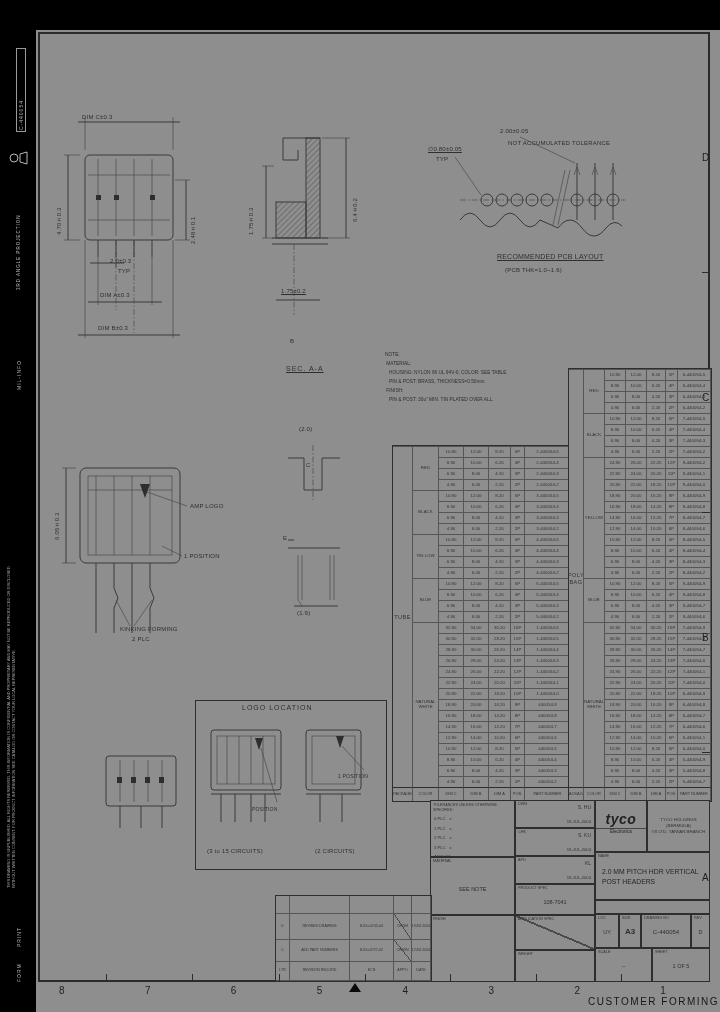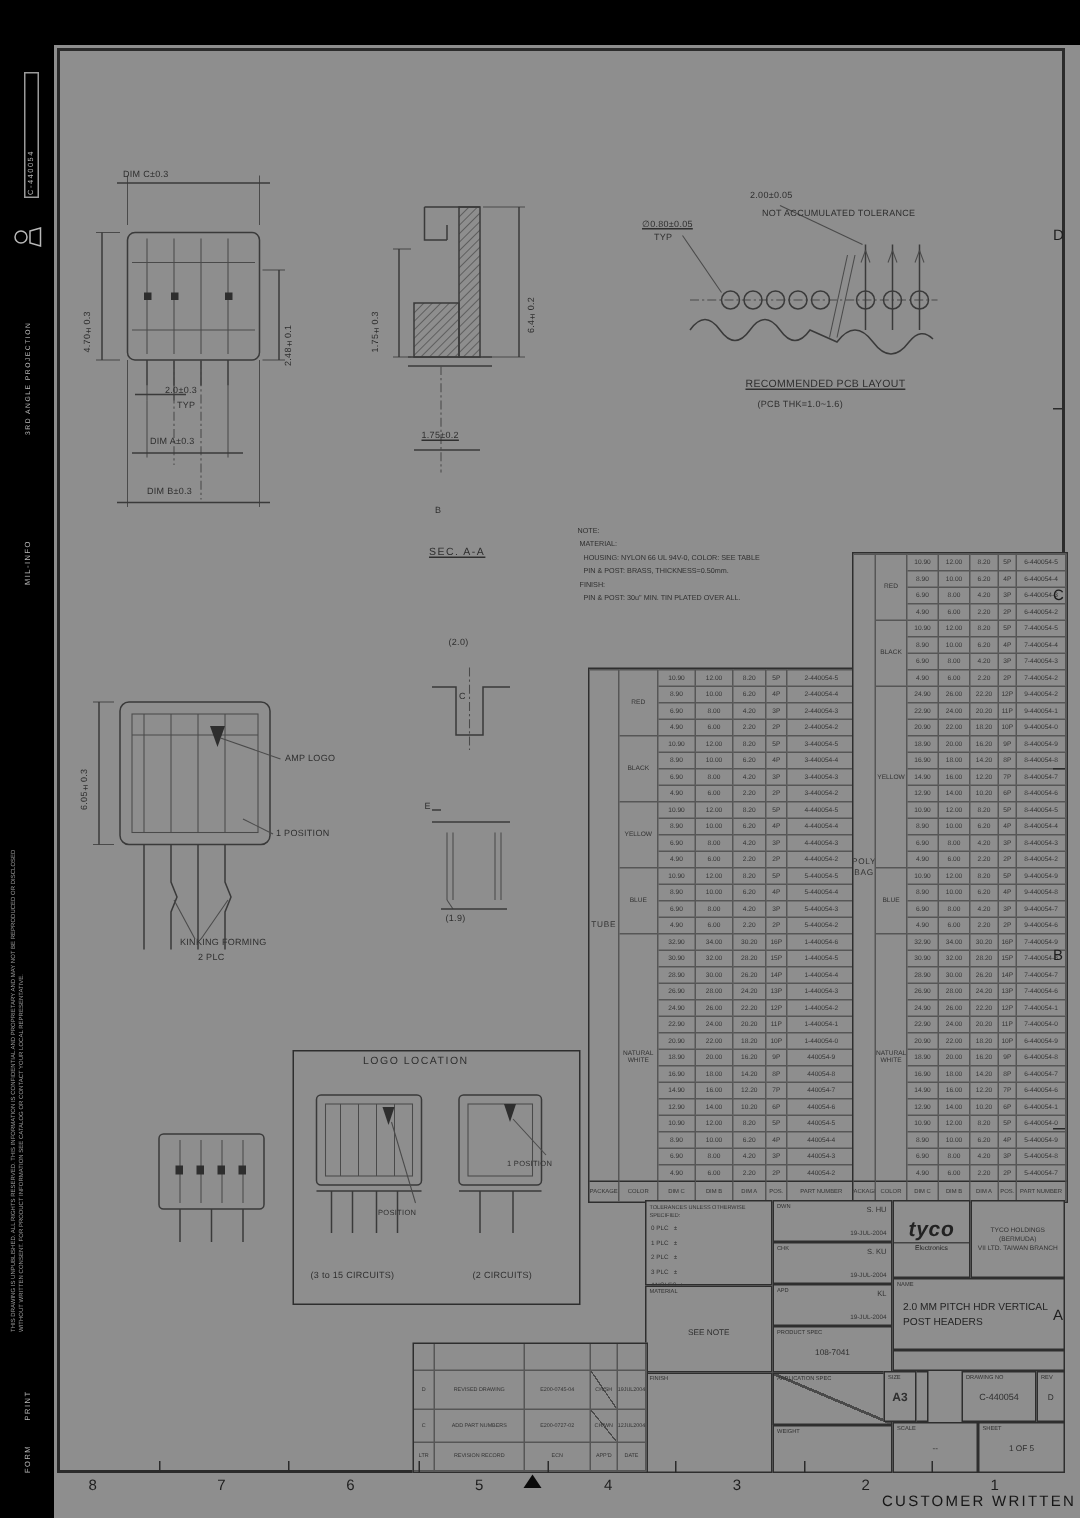--- a/index.html
+++ b/index.html
@@ -61,21 +61,21 @@
   <div class="mtext vtext" style="left:16px;top:170px;height:120px;font-size:4.5px;">3RD ANGLE PROJECTION</div>
   <div class="mtext vtext" style="left:16px;top:330px;height:60px;">MIL-INFO</div>
   <div style="position:absolute;left:6px;top:888px;width:336px;transform:rotate(-90deg);transform-origin:0 0;
               font-size:4px;line-height:5px;color:#9d9d9d;">THIS DRAWING IS UNPUBLISHED. ALL RIGHTS RESERVED. THIS INFORMATION IS CONFIDENTIAL AND PROPRIETARY AND MAY NOT BE REPRODUCED OR DISCLOSED WITHOUT WRITTEN CONSENT. FOR PRODUCT INFORMATION SEE CATALOG OR CONTACT YOUR LOCAL REPRESENTATIVE.</div>
   <div class="mtext vtext" style="left:16px;top:905px;height:42px;">PRINT</div>
   <div class="mtext vtext" style="left:16px;top:952px;height:30px;">FORM</div>
 
   <div id="zones-bottom"></div>
   <div id="zones-right"></div>
   <div class="tri" style="left:349px;top:983px;"></div>
-  <div class="lbl" style="left:588px;top:996px;font-size:10px;letter-spacing:1.5px;color:#161616;">CUSTOMER WRITTEN</div>
+  <div class="lbl" style="left:588px;top:996px;font-size:10px;letter-spacing:1.5px;color:#161616;">CUSTOMER FORMING</div>
 
   <svg width="150" height="250" style="left:50px;top:95px;">
     <defs>
         <pattern id="hp" width="4" height="4" patternTransform="rotate(45)" patternUnits="userSpaceOnUse">
       <line x1="0" y1="0" x2="0" y2="4" stroke="#4e4e4e" stroke-width="1"></line>
         </pattern>
       </defs>
     <rect class="ln" x="35" y="60" width="88" height="85" rx="5"></rect>
     <line class="thin" x1="38" y1="80" x2="120" y2="80"></line>
     <line class="thin" x1="38" y1="125" x2="120" y2="125"></line>
@@ -744,21 +744,21 @@
     <div style="position:absolute;left:6px;top:14px;font-size:6.8px;line-height:10px;color:#242424;">
       <div>2.0 MM PITCH HDR VERTICAL</div>
       <div>POST HEADERS</div>
     </div>
   </div>
   <div class="tb" style="left:595px;top:900px;width:115px;height:14px;"></div>
   <div class="tb" style="left:595px;top:914px;width:24px;height:34px;">
     <span class="tag">LOC</span>
     <span class="val" style="top:14px;">UY</span>
   </div>
-  <div class="tb" style="left:589px;top:914px;width:22px;height:34px;">
+  <div class="tb" style="left:619px;top:914px;width:22px;height:34px;">
     <span class="tag">SIZE</span>
     <span class="val" style="top:12px;font-size:8px;font-weight:bold;">A3</span>
   </div>
   <div class="tb" style="left:641px;top:914px;width:50px;height:34px;">
     <span class="tag">DRAWING NO</span>
     <span class="val" style="top:14px;font-size:6px;">C-440054</span>
   </div>
   <div class="tb" style="left:691px;top:914px;width:19px;height:34px;">
     <span class="tag">REV</span>
     <span class="val" style="top:14px;">D</span>

